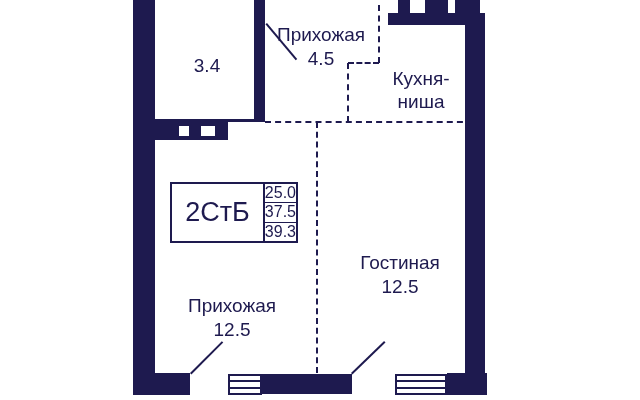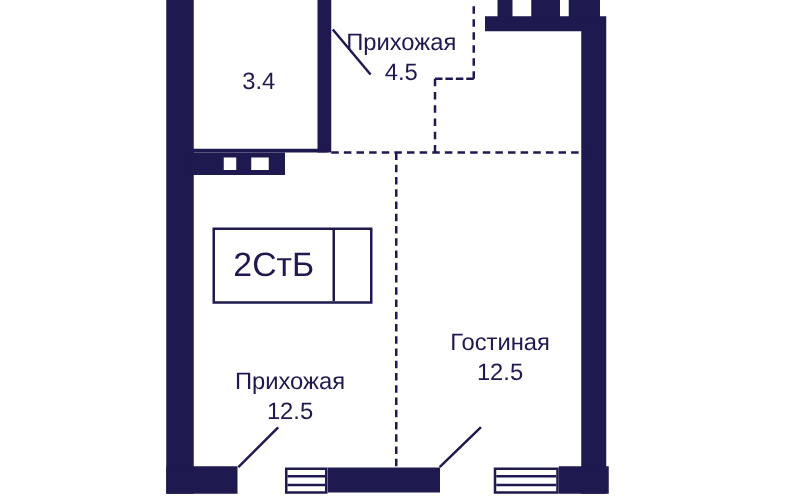--- a/index.html
+++ b/index.html
@@ -80,27 +80,34 @@
   <div class="door" style="left:351px;top:373px;width:46px;transform:rotate(-44deg);"></div>
 
   <div class="room-label" style="left:207px;top:30px;">
     <span class="area">3.4</span>
   </div>
   <div class="room-label" style="left:321px;top:0px;">
     <span>Прихожая</span>
     <span class="area">4.5</span>
   </div>
   <div class="room-label" style="left:421px;top:44px;">
+    <span>Кухня-
+ниша</span>
   </div>
-  <div class="room-label" style="left:400px;top:240px;">
+  <div class="room-label" style="left:400px;top:228px;">
     <span>Гостиная</span>
     <span class="area">12.5</span>
   </div>
   <div class="room-label" style="left:232px;top:271px;">
     <span>Прихожая</span>
     <span class="area">12.5</span>
   </div>
 
   <div class="info-box">
     <div class="type-cell">2СтБ</div>
+    <div class="nums-cell">
+      <div class="num-row">25.0</div>
+      <div class="num-row">37.5</div>
+      <div class="num-row">39.3</div>
+    </div>
   </div>
 
 </div>
 
 </body></html>

